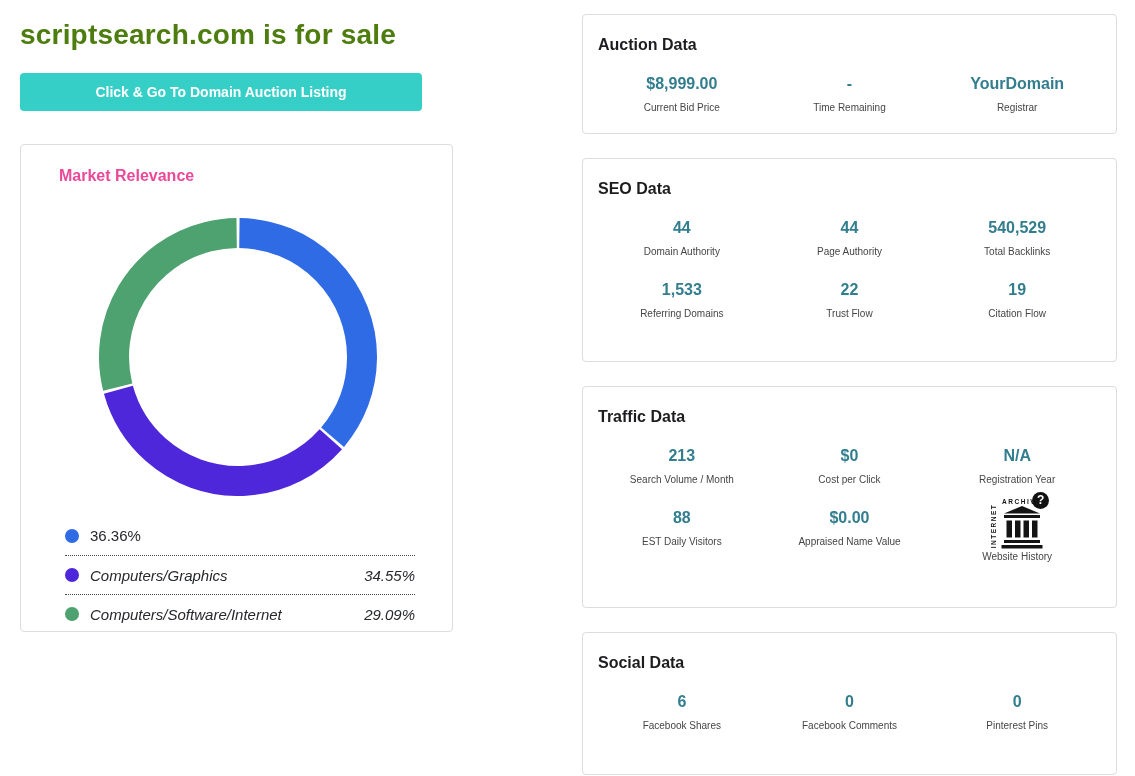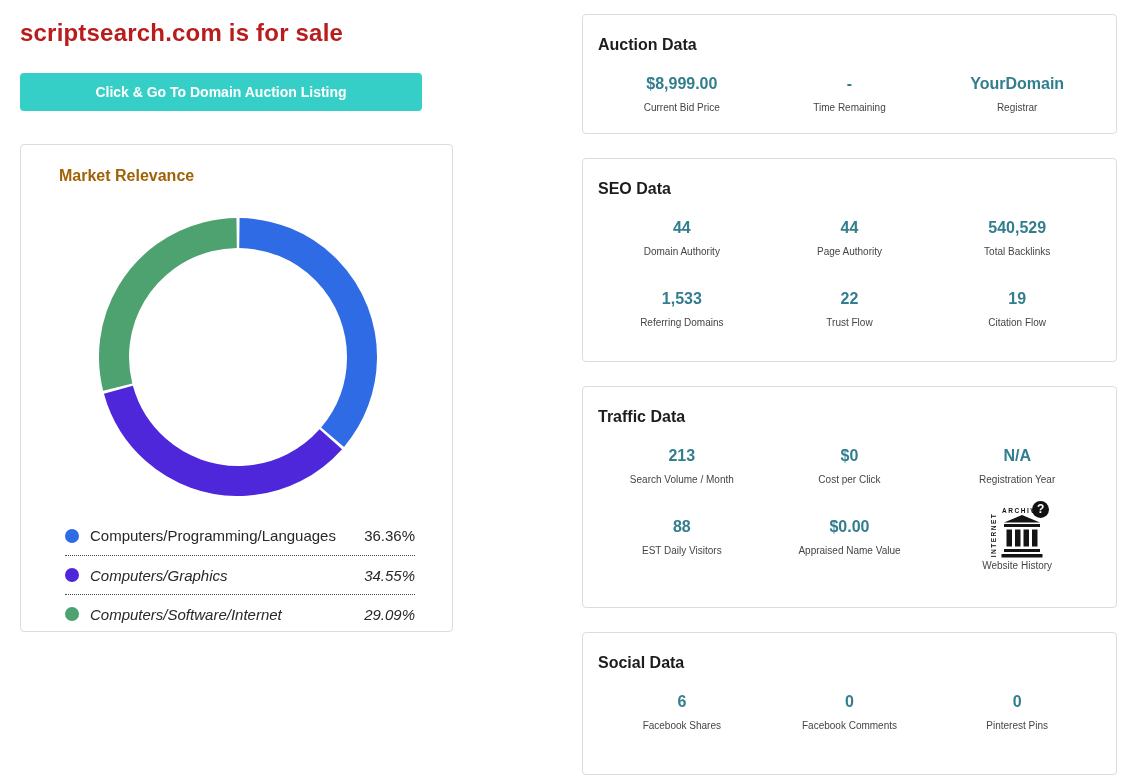--- a/index.html
+++ b/index.html
@@ -7,40 +7,40 @@
   body {
     position: relative;
     background: #ffffff;
     font-family: "Liberation Sans", sans-serif;
     overflow: hidden;
   }
 
   
   .page-title {
     position: absolute; left: 20px; top: 19px;
-    font-size: 24px; font-weight: 700; color: #b91c1c;
+    font-size: 28px; font-weight: 700; color: #4d7c0f;
     letter-spacing: 0.2px;
   }
   .cta-button {
     position: absolute; left: 20px; top: 73px;
     width: 402px; height: 38px;
     background: #35cfc8; border: none; border-radius: 4px;
     color: #ffffff; font-size: 14px; font-weight: 700;
     font-family: "Liberation Sans", sans-serif;
     cursor: pointer;
     text-align: center;
   }
   .market-card {
     position: absolute; left: 20px; top: 144px;
     width: 433px; height: 488px;
     background: #ffffff; border: 1px solid #dcdcdc; border-radius: 4px;
   }
   .market-title {
     position: absolute; left: 38px; top: 22px;
-    font-size: 16px; font-weight: 700; color: #a16207;
+    font-size: 16px; font-weight: 700; color: #ec4899;
   }
   .donut-wrap {
     position: absolute; left: 78px; top: 73px;
     width: 278px; height: 278px;
   }
   .legend {
     position: absolute; left: 44px; right: 37px; top: 371px;
   }
   .legend-row {
     display: flex; align-items: center; height: 39px;
@@ -62,21 +62,21 @@
     background: #ffffff; border: 1px solid #dcdcdc; border-radius: 4px;
     padding: 21px 15px 0;
   }
   .card-auction { height: 120px; }
   .card-seo     { height: 204px; }
   .card-traffic { height: 222px; }
   .card-social  { height: 143px; }
   .card-title { font-size: 16px; font-weight: 700; color: #1d1d1f; margin-bottom: 21px; }
   .stat-grid {
     display: grid; grid-template-columns: repeat(3, 1fr);
-    row-gap: 33px; text-align: center;
+    row-gap: 24px; text-align: center;
   }
   .stat-value { font-size: 16px; font-weight: 700; color: #327d8e; }
   .stat-label { font-size: 10px; color: #454545; margin-top: 9px; }
 
   
   .archive-cell {
     margin-top: -14px;
     display: flex; flex-direction: column; align-items: center;
     cursor: pointer;
   }
@@ -101,21 +101,20 @@
 
   <svg class="donut-wrap" id="donut" viewBox="0 0 278 278">
       <circle cx="139" cy="139" r="124" fill="none" stroke="#2e6be4" stroke-width="30" stroke-dasharray="280.4727352794068 498.6422428108619" transform="rotate(-89.35 139 139)"></circle>
       <circle cx="139" cy="139" r="124" fill="none" stroke="#4e27da" stroke-width="30" stroke-dasharray="266.370754175973 512.7442239142956" transform="rotate(41.545999999999985 139 139)"></circle>
       <circle cx="139" cy="139" r="124" fill="none" stroke="#4da26f" stroke-width="30" stroke-dasharray="223.83107637224433 555.2839017180244" transform="rotate(165.926 139 139)"></circle>
     </svg>
 
   <div class="legend">
     <div class="legend-row">
       <span class="legend-dot" style="background: rgb(46, 107, 228);"></span>
-      <span class="legend-label">Computers/Programming/Languages</span>
       <span class="legend-pct">36.36%</span>
     </div>
     <div class="legend-row">
       <span class="legend-dot" style="background: rgb(78, 39, 218);"></span>
       <span class="legend-label">Computers/Graphics</span>
       <span class="legend-pct">34.55%</span>
     </div>
     <div class="legend-row">
       <span class="legend-dot" style="background: rgb(77, 162, 111);"></span>
       <span class="legend-label">Computers/Software/Internet</span>

